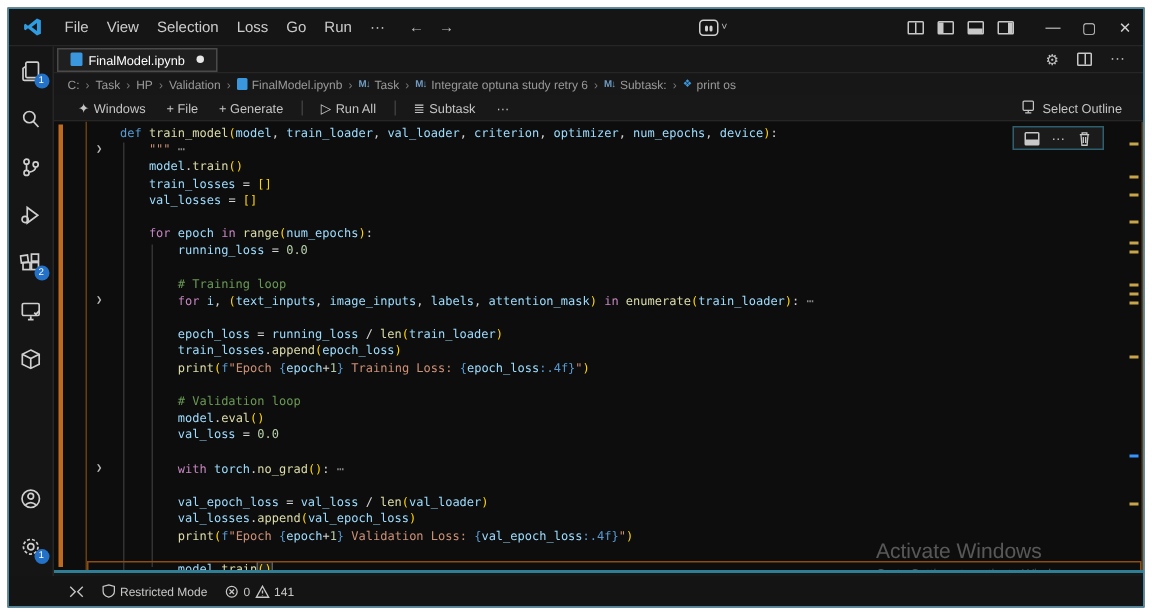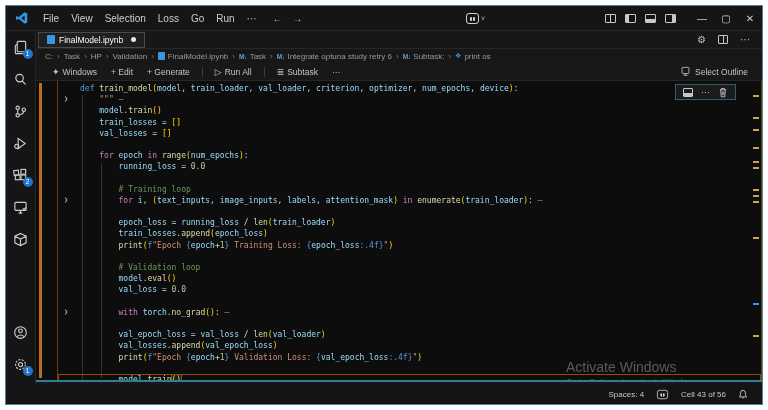--- a/index.html
+++ b/index.html
@@ -70,21 +70,21 @@
   .cl{position:relative;height:11.2px;padding-left:22px;cursor:text;}
   .cl.current{outline:1px solid #8a4d15;outline-offset:-1px;}
   .cl .chev{position:absolute;left:6px;top:0;color:#b9b9b9;font-size:7px;}
   .seg-brkt-hl{outline:1px solid #5f5f5f;background:rgba(90,90,90,0.25);}
   .guide{position:absolute;width:1px;background:#333333;}
   .cell-toolbar{position:absolute;right:26px;top:3px;height:16px;display:flex;align-items:center;
                 gap:8px;padding:0 7px;background:#1b1b1b;border:1px solid #2d5f6e;color:#c9c9c9;
                 font-size:9px;}
   .ruler{position:absolute;right:0;top:0;bottom:0;width:12px;}
   .tick{position:absolute;left:3px;width:6px;height:2px;}
-  .watermark{position:absolute;left:530px;top:278px;color:rgba(210,210,210,0.38);font-size:14px;}
+  .watermark{position:absolute;left:548px;top:278px;color:rgba(210,210,210,0.38);font-size:14px;}
   .watermark .sub{font-size:8.5px;color:rgba(170,170,170,0.45);margin-top:2px;}
   
   .statusbar{position:absolute;left:0;bottom:0;width:100%;height:20px;background:#141414;
              display:flex;align-items:center;font-size:8px;color:#c8c8c8;}
   .sb-item{display:flex;align-items:center;gap:3px;padding:0 6px;height:100%;cursor:pointer;}
   .sb-left{display:flex;align-items:center;margin-left:34px;}
   .sb-right{margin-left:auto;display:flex;align-items:center;margin-right:8px;}
   .sb-ic svg{stroke:#c8c8c8;fill:none;stroke-width:1.1;}
   .copilot-face{width:13px;height:11px;border:1px solid #d0d0d0;border-radius:3px;position:relative;}
   .copilot-face::before,.copilot-face::after{content:"";position:absolute;top:3px;width:2px;height:4px;
@@ -251,21 +251,21 @@
         <span>print os</span>
       </span>
     </div>
 
   <div class="nbtoolbar">
     <div class="nbt-btn">
       <span class="ic-g">✦</span>
       <span>Windows</span>
     </div>
     <div class="nbt-btn">
-      <span>+ Edit</span>
+      <span>+ File</span>
     </div>
     <div class="nbt-btn">
       <span>+ Generate</span>
     </div>
     <span class="nbt-sep"></span>
     <div class="nbt-btn">
       <span class="ic-g">▷</span>
       <span>Run All</span>
     </div>
     <span class="nbt-sep"></span>
@@ -316,31 +316,39 @@
         <span class="tick" style="top: 254px; background: rgb(200, 165, 74);"></span>
       </div>
 
     <div class="watermark">
       <div>Activate Windows</div>
       <div class="sub">Go to Settings to activate Windows.</div>
     </div>
   </div>
 
   <div class="statusbar">
-    <div class="sb-right">
-      <div class="sb-item">
-        <span>Spaces: 4</span>
-      </div>
-      <div class="sb-item">
-        <span class="copilot-face" style="transform:scale(0.85)"></span>
-      </div>
-      <div class="sb-item">
-        <span>Cell 43 of 56</span>
-      </div>
+    <div class="sb-left">
       <div class="sb-item sb-ic">
-        <svg width="10" height="10" viewBox="0 0 12 12">
-            <path d="M6 1.5 Q9 1.5 9 5 V7.5 L10.5 9.5 H1.5 L3 7.5 V5 Q3 1.5 6 1.5 Z M5 10.5 Q6 11.5 7 10.5"></path>
+        <svg width="10" height="9" viewBox="0 0 12 10">
+            <path d="M1 1 L5 5 L1 9 M11 1 L7 5 L11 9"></path>
           </svg>
       </div>
+      <div class="sb-item sb-ic">
+        <svg width="9" height="10" viewBox="0 0 12 13">
+            <path d="M6 1 L11 2.5 V7 Q11 10.5 6 12 Q1 10.5 1 7 V2.5 Z"></path>
+          </svg>
+        <span>Restricted Mode</span>
+      </div>
+      <div class="sb-item sb-ic">
+        <svg width="9" height="9" viewBox="0 0 12 12">
+            <circle cx="6" cy="6" r="4.8"></circle>
+            <path d="M4 4 L8 8 M8 4 L4 8"></path>
+          </svg>
+        <span>0</span>
+        <svg width="10" height="9" viewBox="0 0 12 11">
+            <path d="M6 1 L11 10 H1 Z M6 4.5 V7 M6 8.5 V9"></path>
+          </svg>
+        <span>141</span>
+      </div>
     </div>
   </div>
 
 </div>
 
 </body></html>

